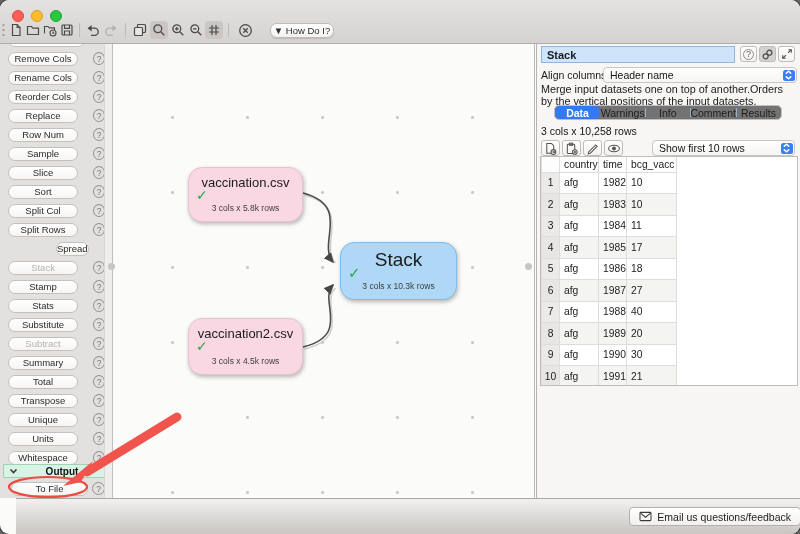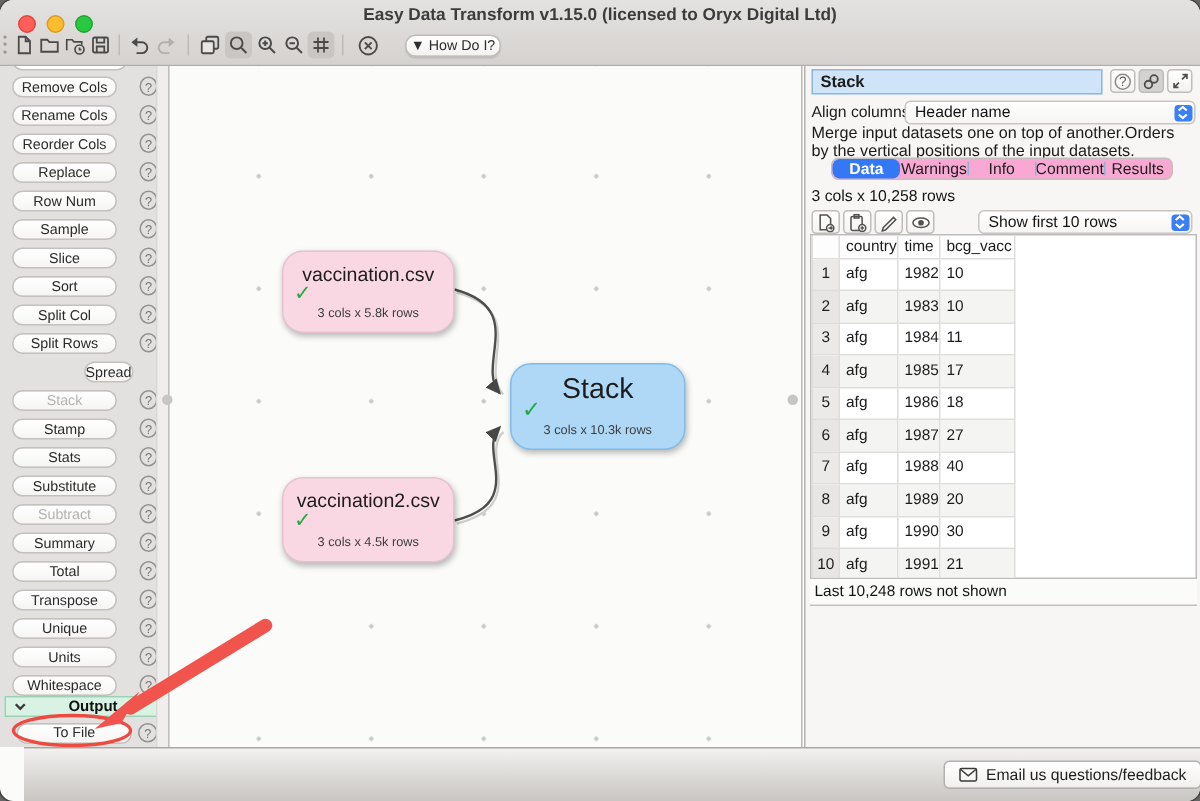--- a/index.html
+++ b/index.html
@@ -25,21 +25,21 @@
             border:1px solid #bfbcba; border-radius:7px; font-size:9.5px; color:#2e2e2e;
             display:flex; align-items:center; justify-content:center; box-shadow:0 1px 1px rgba(0,0,0,.12); }
 
   
   .main { position:absolute; left:0; top:44px; width:800px; height:454px; }
 
   
   .sidebar { position:absolute; left:0; top:0; width:113px; height:454px; background:#e3e1df;
              border-right:1px solid #c0bdbb; overflow:hidden; }
   .scrolltrack { position:absolute; right:0; top:0; width:8px; height:454px; background:#efeeec; border-left:1px solid #dbd9d7; }
-  .sb-row { position:absolute; left:0; width:105px; height:15px; display:flex; align-items:flex-start;gap:11px; }
+  .sb-row { position:absolute; left:0; width:105px; height:15px; display:flex; align-items:center;gap:11px; }
   .sb-btn { margin-left:8px; width:77px; height:14px; border:1px solid #c3c0bd; border-radius:7px;
             background:linear-gradient(#fff,#f6f5f4); font-size:9.5px; color:#2b2b2b;
             display:flex; align-items:center; justify-content:center; }
   .sb-btn.disabled { color:#b5b3b1; }
   .help { margin-left:4px; width:13px; height:13px; border-radius:50%; border:1px solid #94928f;
           color:#767471; font-size:8.5px; display:flex; align-items:center; justify-content:center; }
   .sb-partial { position:absolute; left:8px; top:-11px; width:77px; height:14px; border:1px solid #c3c0bd;
                 border-radius:7px; background:#fff; }
   .out-header { position:absolute; left:3px; top:420px; width:104px; height:14px; background:#d8f3e4;
                 border:1px solid #9fd2b4; display:flex; align-items:center; }
@@ -74,21 +74,21 @@
   .pbtn .qm { font-size:9px; color:#5c5a58; border:1px solid #8d8b89; border-radius:50%; width:11px; height:11px;
               display:flex; align-items:center; justify-content:center; }
   .align-row { position:absolute; left:4px; top:23px; width:256px; height:16px; font-size:10.5px; color:#1b1b1b;
                display:flex; align-items:center; }
   .popup { position:relative; border:1px solid #c8c5c2; background:linear-gradient(#fff,#f6f5f3); border-radius:4px;
            height:16px; display:flex; align-items:center; font-size:10.5px; color:#141414; padding-left:6px; }
   .popup .stepper { position:absolute; right:1.5px; top:1.5px; width:12px; height:11px; background:#3b7ff5; border-radius:2.5px;
                     display:flex; align-items:center; justify-content:center; }
   .align-popup { position:absolute; left:62px; top:0; width:194px; }
   .desc { position:absolute; left:4px; top:40px; width:255px; font-size:10.8px; line-height:11.5px; color:#1a1a1a; }
-  .tabbar { position:absolute; left:17px; top:61px; width:228px; height:15px; display:flex; background:#f9a8d4;
+  .tabbar { position:absolute; left:17px; top:61px; width:228px; height:15px; display:flex; background:#737373;
             border:1px solid #c2bfbc; border-radius:5px; font-size:10.5px; }
   .tab { display:flex; align-items:center; justify-content:center; color:#1d1d1d; flex:1; position:relative; }
   .tab + .tab::before { content:""; position:absolute; left:0; top:2px; bottom:2px; width:1px; background:#93b0d6; }
   .tab.active { background:#3478f6; color:#fff; border-radius:5px; font-weight:bold; }
   .tab.active::before, .tab.active + .tab::before { display:none; }
   .dims { position:absolute; left:4px; top:81px; font-size:10.5px; color:#141414; }
   .ibtn { position:absolute; top:96px; width:19px; height:16px; border:1px solid #bfbcba; border-radius:3px;
           background:linear-gradient(#fff,#f3f2f0); display:flex; align-items:center; justify-content:center; }
   .show-popup { position:absolute; left:115px; top:96px; width:143px; }
   .tablebox { position:absolute; left:3px; top:112px; width:258px; height:230px; background:#fff; border:1px solid #bfbdbb; overflow:hidden; }
@@ -115,21 +115,20 @@
 </style>
 </head>
 <body>
 
 <div class="window">
 
   <div class="header">
     <span class="light red"></span>
     <span class="light yel"></span>
     <span class="light grn"></span>
-    <div class="titletext">Easy Data Transform v1.15.0 (licensed to Oryx Digital Ltd)</div>
     <div class="overflow-dots">•<br>•<br>•</div>
 
     <div class="tbtn" style="left:7px">
       <svg width="14" height="14" viewBox="0 0 14 14">
           <g fill="none" stroke="#4c4a48" stroke-width="1.2">
             <path d="M3.5 1.5h4.6l2.9 2.9v8.1H3.5z"></path>
             <path d="M8.1 1.5v3h3"></path>
           </g>
         </svg>
     </div>
@@ -534,21 +533,20 @@
               <tr class="even">
                 <td class="numcol">10</td>
                 <td class="">afg</td>
                 <td class="">1991</td>
                 <td class="">21</td>
               </tr>
             </tbody>
         </table>
       </div>
 
-      <div class="statusline">Last 10,248 rows not shown</div>
     </div>
 
     <svg class="annotation" width="800" height="454">
       <ellipse cx="48" cy="443" rx="39" ry="10" fill="none" stroke="#ed4a41" stroke-width="2.2"></ellipse>
       <line x1="177" y1="373" x2="87" y2="428" stroke="#f0544c" stroke-width="9" stroke-linecap="round"></line>
       <polygon points="63,442 93,417 81,438" fill="#f0544c"></polygon>
     </svg>
   </div>
 
   <div class="footer">

